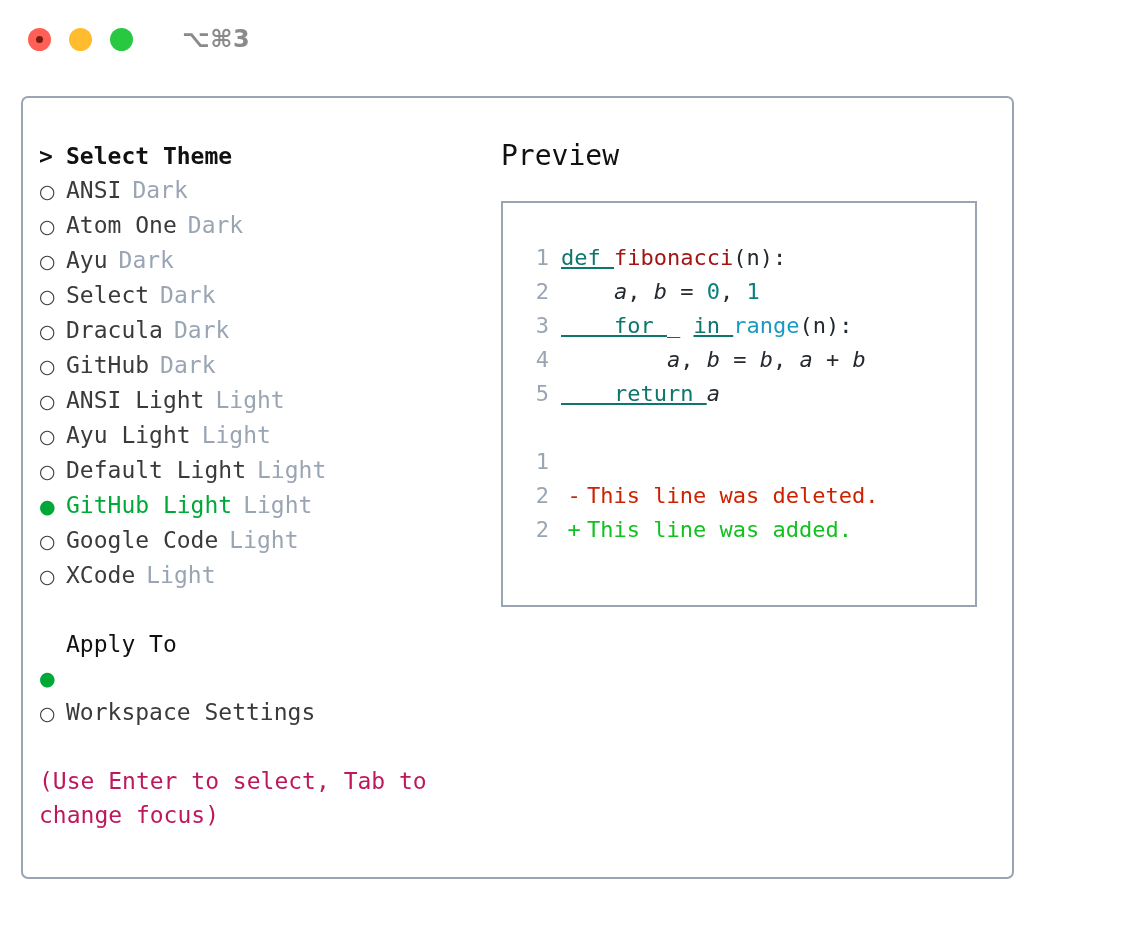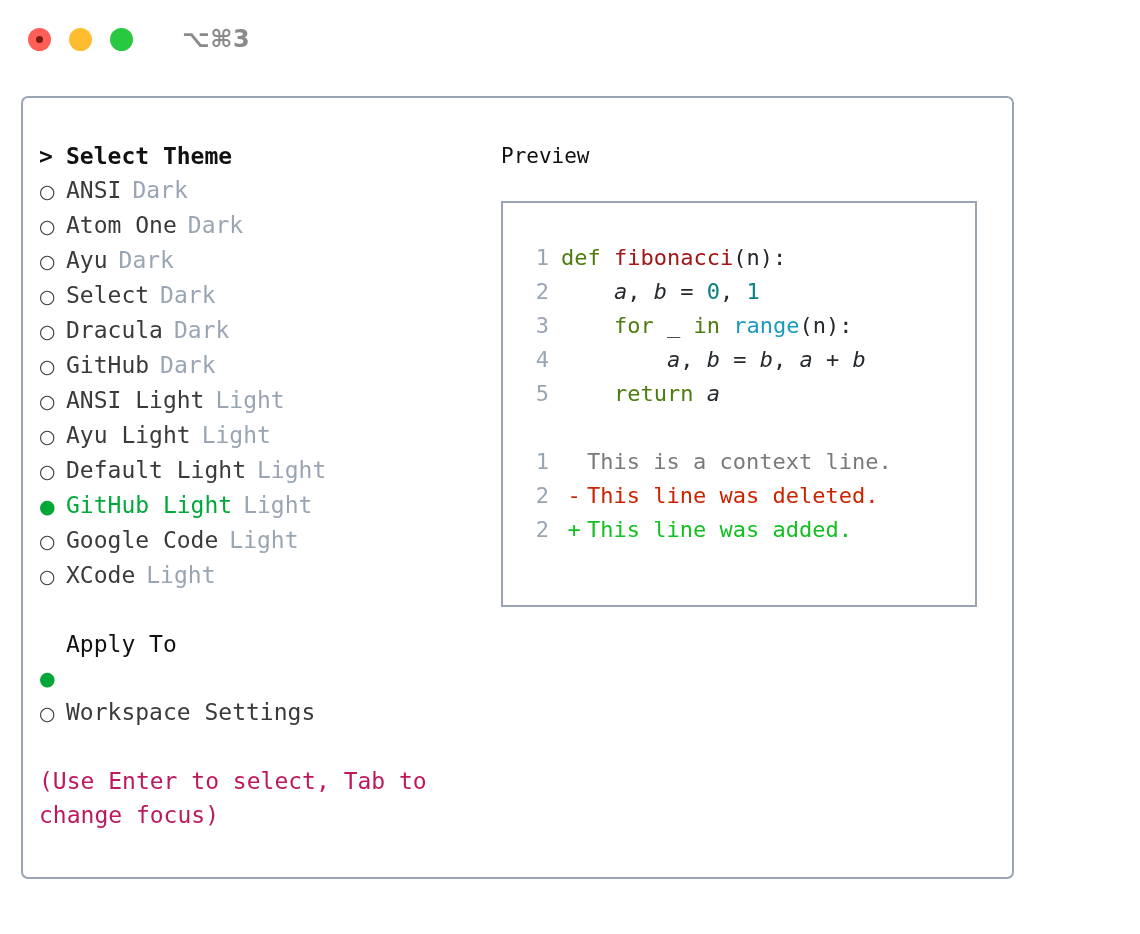--- a/index.html
+++ b/index.html
@@ -139,21 +139,21 @@
   }
 
   
   .right-col {
     position: absolute;
     left: 478px;
     top: 41px;
     width: 490px;
   }
   .preview-head {
-    font-size: 21px;
+    font-size: 28px;
     line-height: 34px;
     color: #111111;
     white-space: pre;
   }
   .preview-box {
     margin-top: 28px;
     width: 476px;
     height: 406px;
     border: 2px solid #9aa5b4;
     box-sizing: border-box;
@@ -173,21 +173,21 @@
     display: inline-block;
     width: 28px;
     flex: none;
     text-align: right;
     color: #9aa5b4;
   }
   .code-text {
     display: inline-block;
     margin-left: 12px;
   }
-  .tok-kw   { color: #4d7c0f; }
+  .tok-kw   { color: #0f766e; text-decoration: underline; }
   .tok-fn   { color: #a31515; }
   .tok-num  { color: #0b8080; }
   .tok-call { color: #1a9ac0; }
   .tok-var  { font-style: italic; color: #24292e; }
   .tok-plain{ color: #24292e; }
 
   .gap-row { height: 34px; }
 
   .diff-line {
     display: flex;
@@ -266,21 +266,21 @@
       <div class="preview-box">
         <div id="code-block">
             <div class="code-line"><span class="lineno">1</span><span class="code-text"><span class="tok-kw">def </span><span class="tok-fn">fibonacci</span><span class="tok-plain">(n):</span></span></div>
             <div class="code-line"><span class="lineno">2</span><span class="code-text"><span class="tok-plain">    </span><span class="tok-var">a</span><span class="tok-plain">, </span><span class="tok-var">b</span><span class="tok-plain"> = </span><span class="tok-num">0</span><span class="tok-plain">, </span><span class="tok-num">1</span></span></div>
             <div class="code-line"><span class="lineno">3</span><span class="code-text"><span class="tok-kw">    for </span><span class="tok-plain">_ </span><span class="tok-kw">in </span><span class="tok-call">range</span><span class="tok-plain">(n):</span></span></div>
             <div class="code-line"><span class="lineno">4</span><span class="code-text"><span class="tok-plain">        </span><span class="tok-var">a</span><span class="tok-plain">, </span><span class="tok-var">b</span><span class="tok-plain"> = </span><span class="tok-var">b</span><span class="tok-plain">, </span><span class="tok-var">a</span><span class="tok-plain"> + </span><span class="tok-var">b</span></span></div>
             <div class="code-line"><span class="lineno">5</span><span class="code-text"><span class="tok-kw">    return </span><span class="tok-var">a</span></span></div>
           </div>
         <div class="gap-row"></div>
         <div id="diff-block">
-            <div class="diff-line diff-context"><span class="lineno">1</span><span class="diff-mark"> </span><span class="diff-text">This is a context line.</span></div>
+            <div class="diff-line diff-context"><span class="lineno">1</span><span class="diff-mark"> </span></div>
             <div class="diff-line diff-del"><span class="lineno">2</span><span class="diff-mark">-</span><span class="diff-text">This line was deleted.</span></div>
             <div class="diff-line diff-add"><span class="lineno">2</span><span class="diff-mark">+</span><span class="diff-text">This line was added.</span></div>
           </div>
       </div>
     </div>
 
   </div>
 </div>
 
 </body></html>

